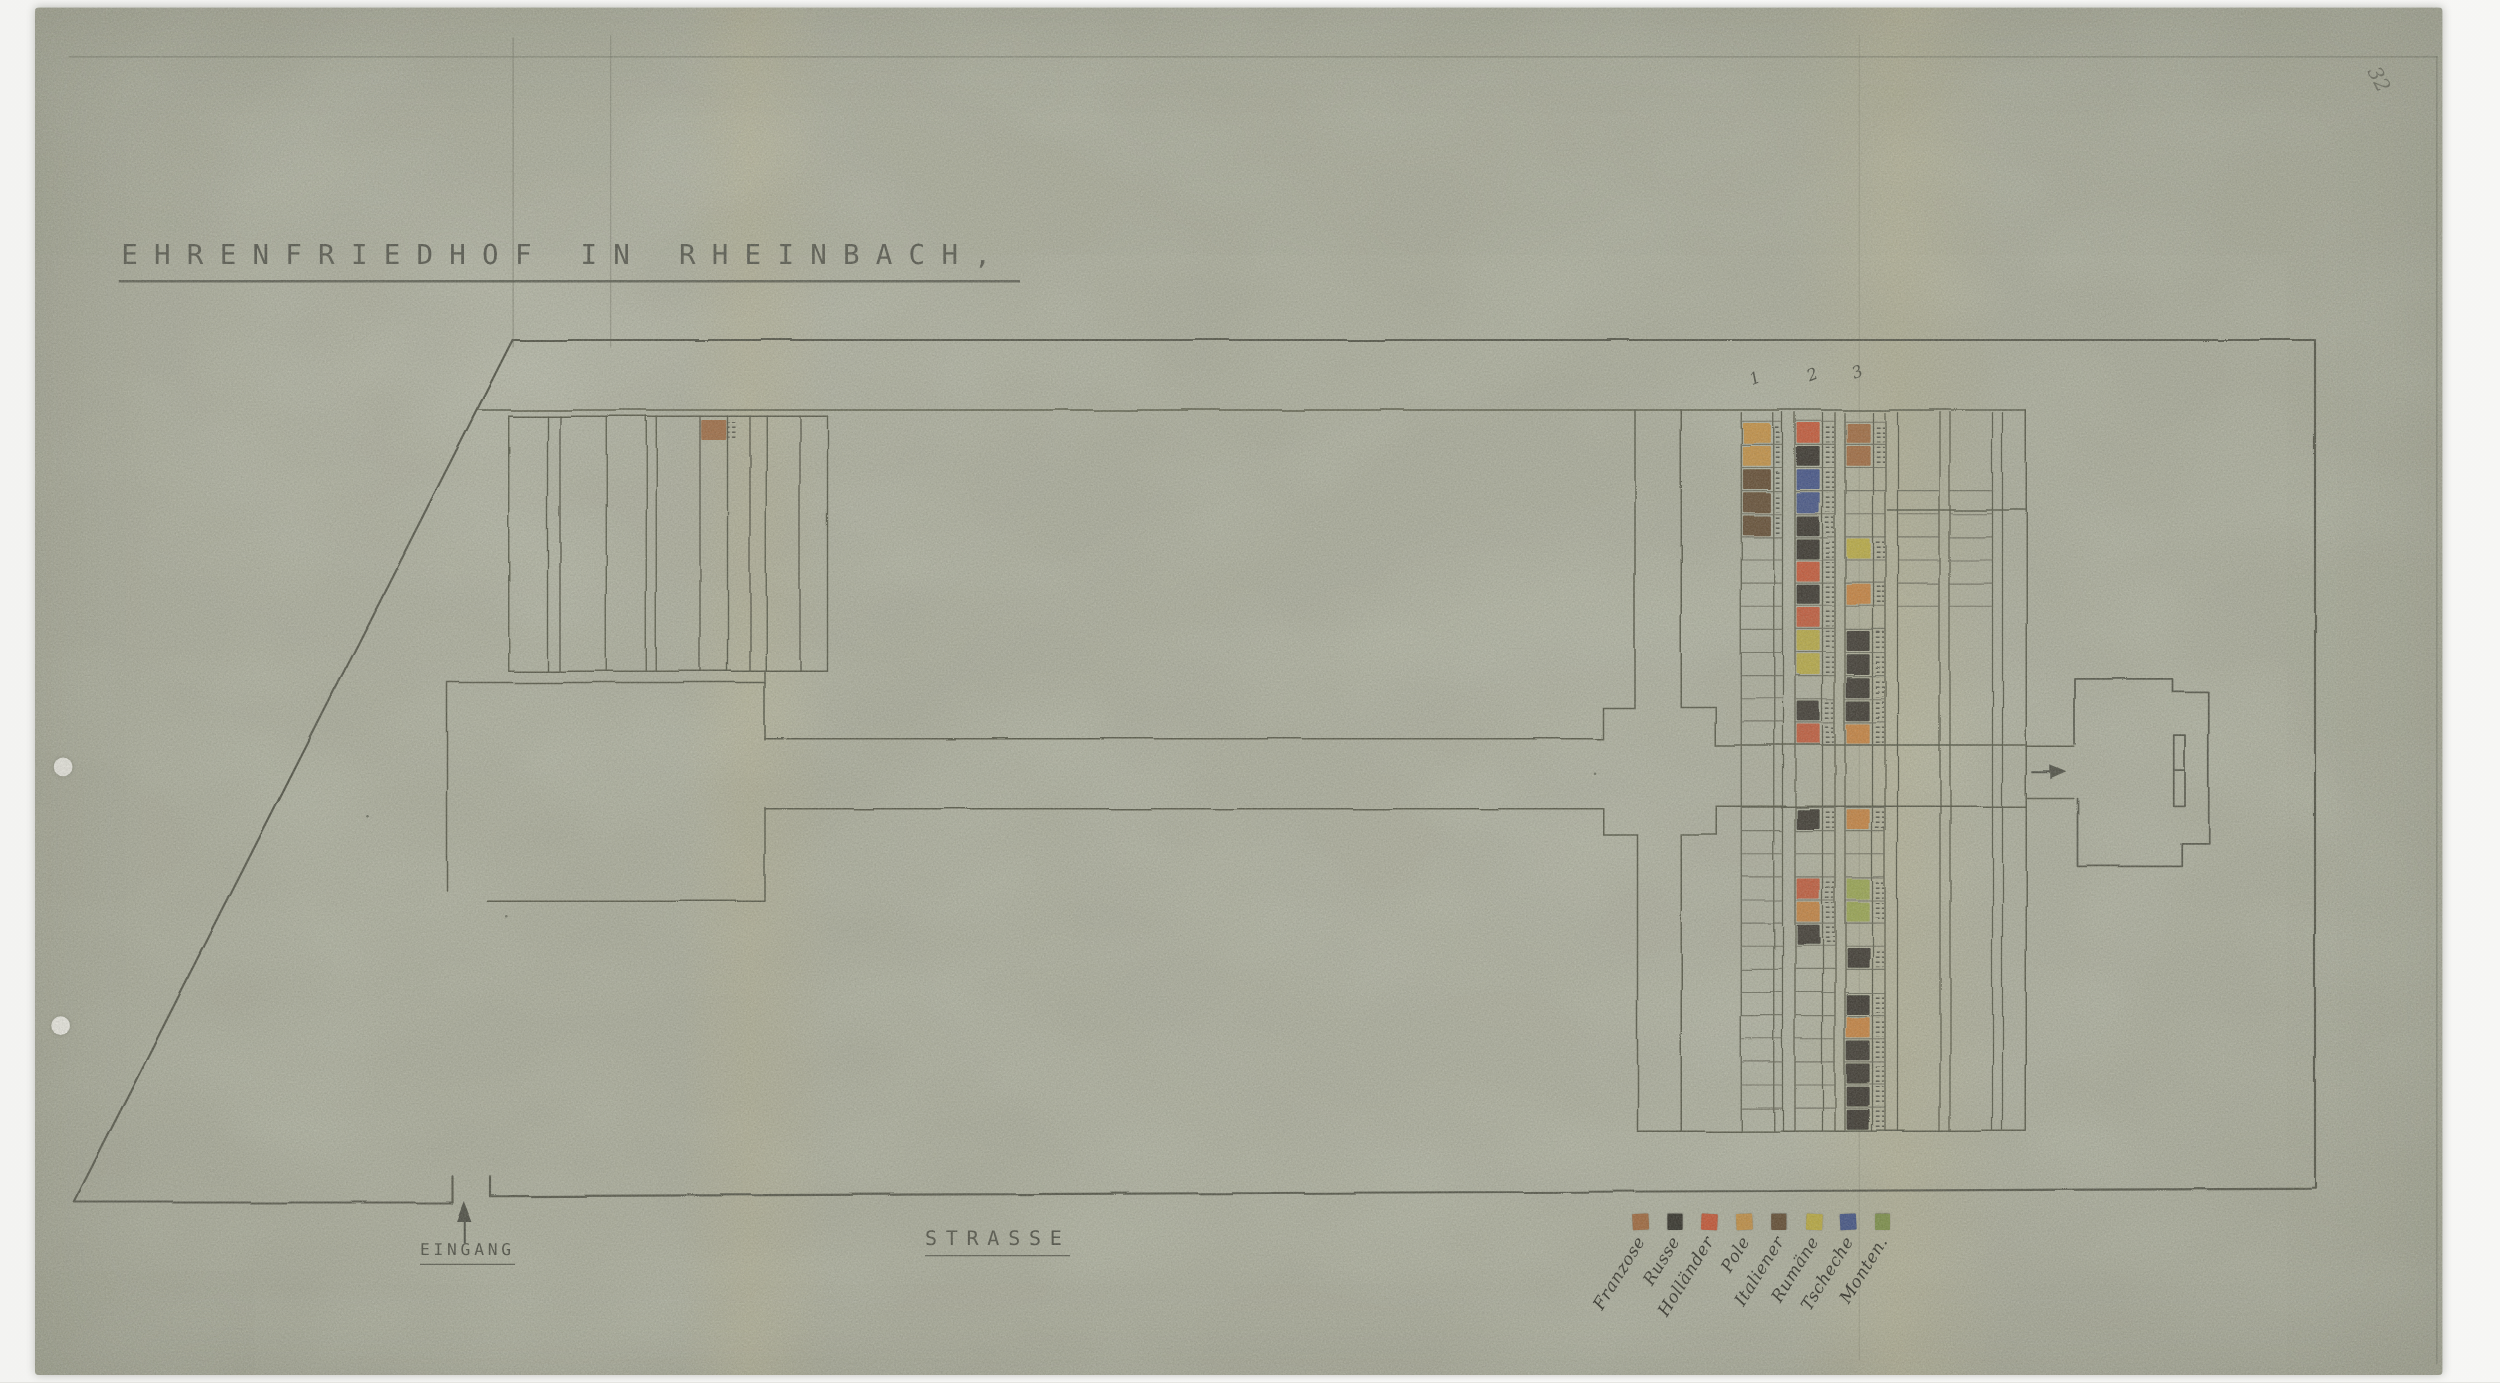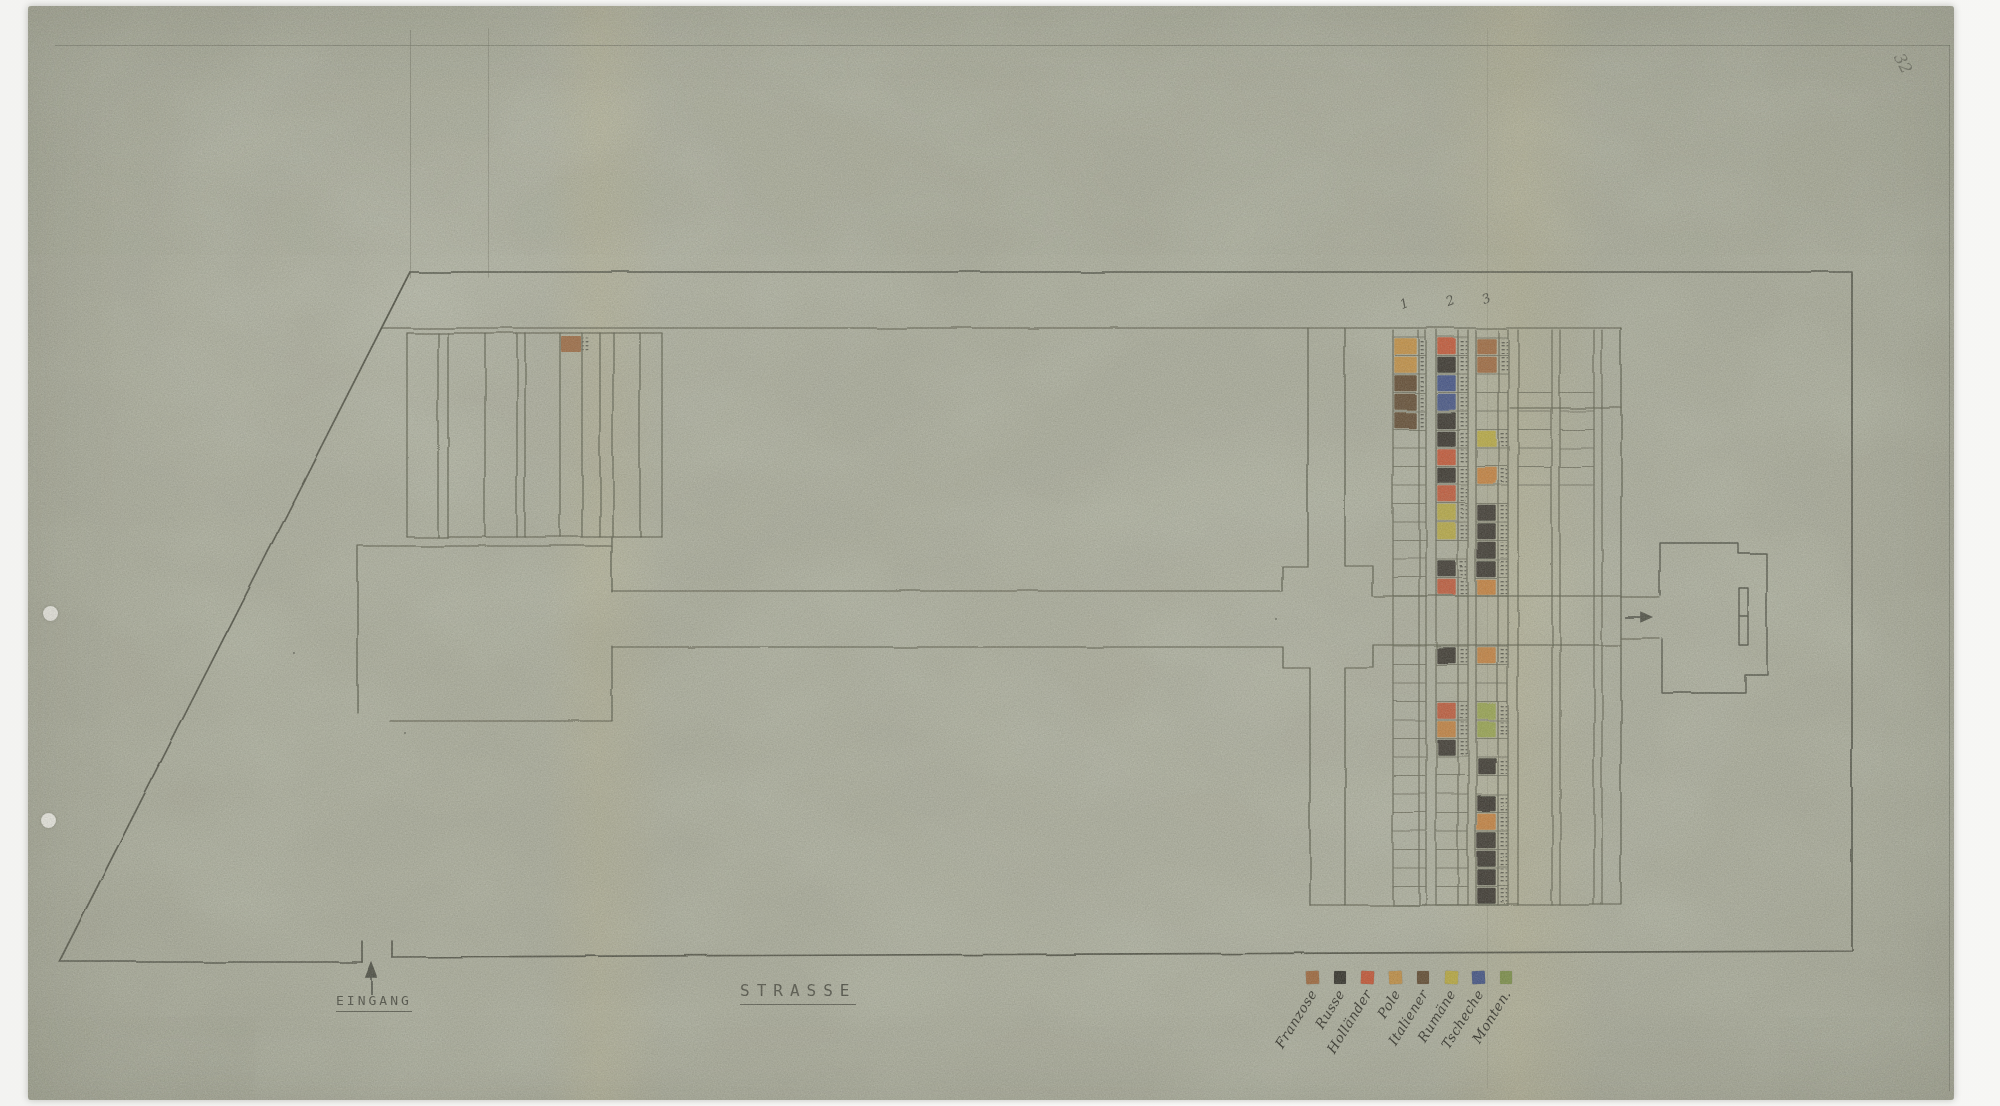--- a/index.html
+++ b/index.html
@@ -295,20 +295,21 @@
 
       <g stroke="#4b4d44" stroke-width="1.6" fill="#4b4d44">
         <path d="M371,994 L371,972" fill="none"></path>
         <polygon points="371,963 366,976 376,976"></polygon>
         <path d="M1625,617 L1643,617" fill="none"></path>
         <polygon points="1651,617 1641,612.6 1641,621.4"></polygon>
       </g>
     </g>
   </svg>
 
+  <div class="drawing-title">EHRENFRIEDHOF IN RHEINBACH,</div>
   <div class="label-underlined label-eingang">EINGANG</div>
   <div class="label-underlined label-strasse">STRASSE</div>
   <div id="section-numbers">
       <div class="section-num" style="left: 1400px; top: 296px;">1</div>
       <div class="section-num" style="left: 1446px; top: 293px;">2</div>
       <div class="section-num" style="left: 1482px; top: 291px;">3</div>
     </div>
   <div id="legend">
       <div class="lg-swatch" style="left: 1306px; top: 971px; background: rgb(164, 104, 60); transform: rotate(-3deg);"></div>
       <div class="lg-anchor" style="left: 1320px; top: 995px;">

